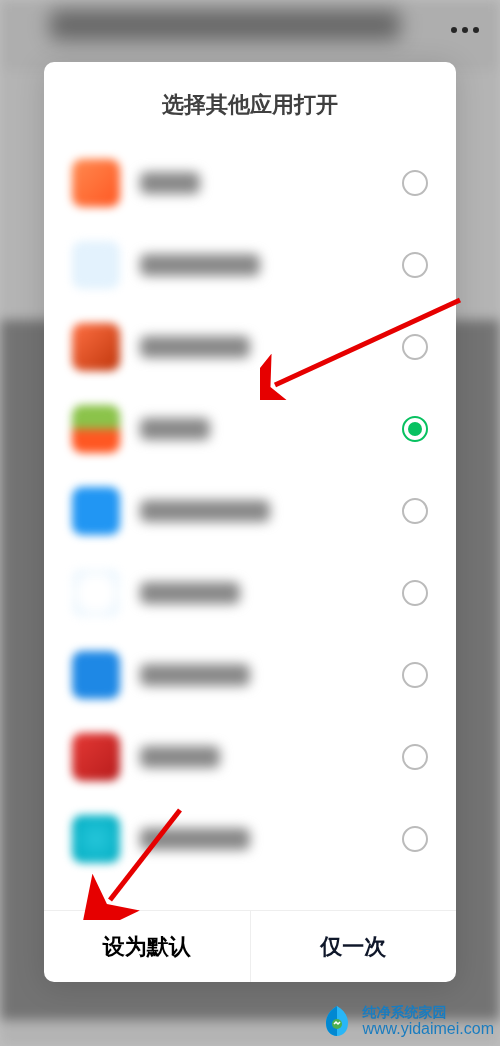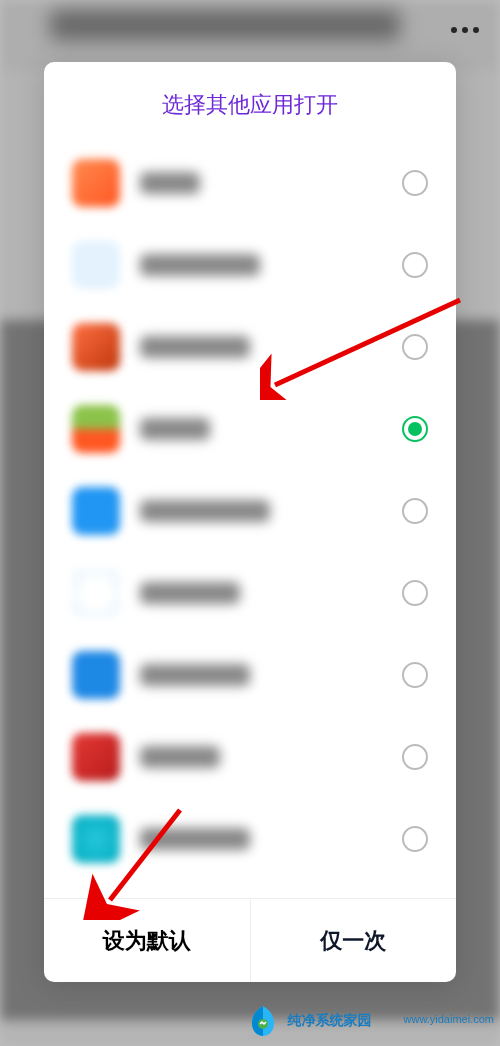--- a/index.html
+++ b/index.html
@@ -86,22 +86,22 @@
       background: #fff;
       border-radius: 10px;
       box-shadow: 0 4px 30px rgba(0,0,0,0.15);
       z-index: 5;
       display: flex;
       flex-direction: column;
     }
     .modal-title {
       text-align: center;
       font-size: 22px;
-      font-weight: 400;
-      color: #6d28d9;
+      font-weight: 700;
+      color: #404040;
       padding: 28px 0 22px;
     }
     .app-list {
       flex: 1;
       padding: 0 28px;
     }
     .app-item {
       height: 82px;
       display: flex;
       align-items: center;
@@ -155,21 +155,21 @@
     .label-0 { width: 60px; }
     .label-1 { width: 120px; }
     .label-2 { width: 110px; }
     .label-3 { width: 70px; }
     .label-4 { width: 130px; }
     .label-5 { width: 100px; }
     .label-6 { width: 110px; }
     .label-7 { width: 80px; }
     .label-8 { width: 110px; }
     .modal-actions {
-      height: 84px;
+      height: 72px;
       display: flex;
       border-top: 1px solid #eee;
     }
     .action-btn {
       flex: 1;
       display: flex;
       align-items: center;
       justify-content: center;
       font-size: 22px;
       font-weight: 600;
@@ -211,31 +211,30 @@
       align-items: center;
       gap: 6px;
     }
     .watermark-logo {
       width: 38px;
       height: 38px;
       position: relative;
     }
     .watermark-text {
       display: flex;
-      flex-direction: row;
+      flex-direction: column;
       line-height: 1.1;
-      gap: 32px;
     }
     .wm-cn {
       font-size: 14px;
       font-weight: 700;
       color: #1a7cbf;
     }
     .wm-url {
-      font-size: 11px;
+      font-size: 16px;
       color: #1a7cbf;
     }
   </style>
 </head>
 <body>
 
 <div class="bg-layer">
   <div class="bg-top"></div>
   <div class="bg-title-blur"></div>
   <div class="bg-band"></div>

